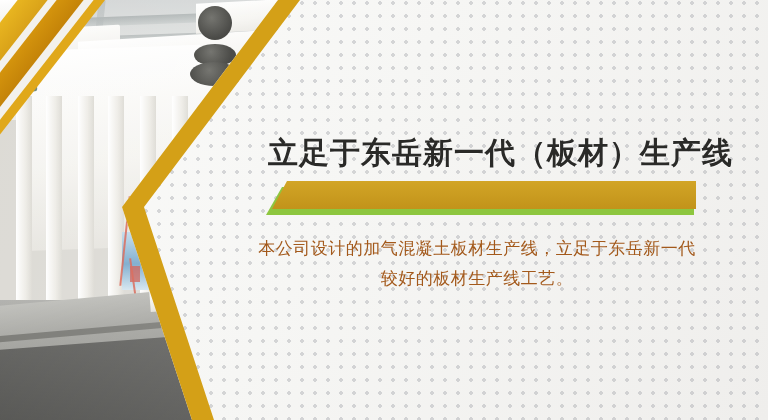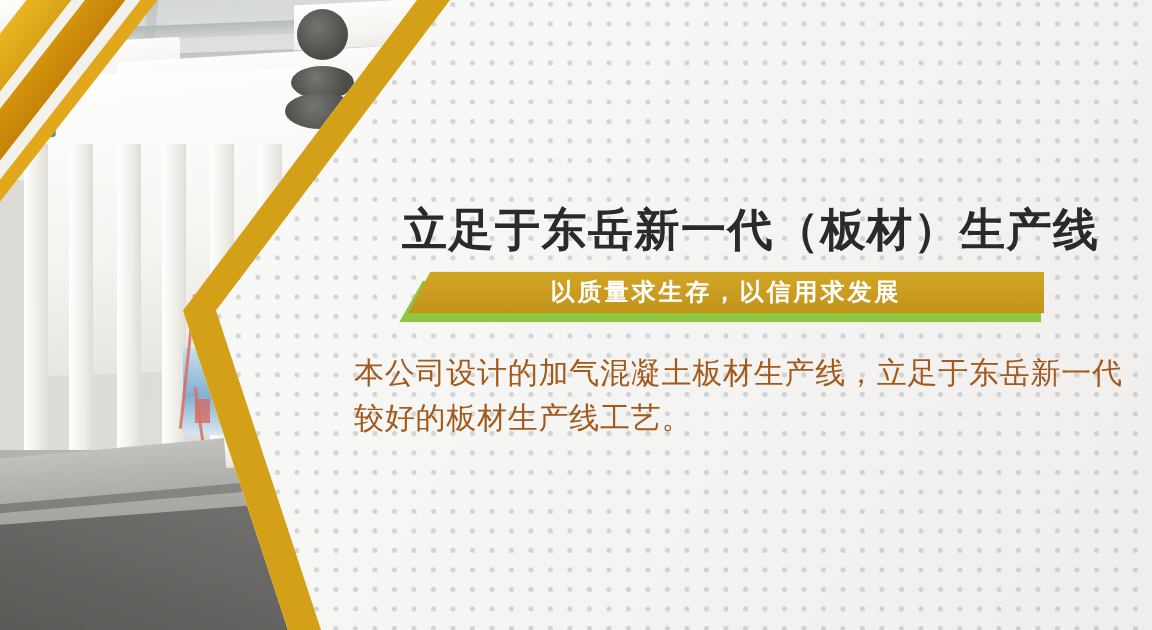--- a/index.html
+++ b/index.html
@@ -152,25 +152,25 @@
     clip-path:polygon(15px 0, 100% 0, 100% 100%, 0 100%);
   }
   .ribbon-text{
     position:absolute; left:6px; top:0; width:424px; height:28px;
     display:flex; align-items:center; justify-content:center;
     font-size:16px; font-weight:bold; color:#ffffff; letter-spacing:2px;
   }
 
   .body-text{
     position:absolute; left:8px; top:233px; width:482px;
-    font-size:20px; line-height:30px; color:#a3591b;
+    font-size:17px; line-height:30px; color:#a3591b;
     text-align:center; letter-spacing:.5px;
   }
   .body-text p{ white-space:nowrap; }
-  .body-text p.last{ text-align:left; }
+  .body-text p.last{ text-align:center; }
 </style>
 </head>
 <body>
 
 <div id="banner">
 
   <div class="photo">
     <div class="ph-ceiling"></div>
 
     <div class="beam b1"></div>
@@ -239,21 +239,20 @@
     <polygon points="318,0 340,0 186,210 256,420 234,420 164,210" fill="#c9951a" opacity="0.0"></polygon>
   </svg>
 
   <div class="content">
 
     <div class="title">立足于东岳新一代（板材）生产线</div>
 
     <div class="ribbon-wrap">
       <div class="ribbon-green"></div>
       <div class="ribbon-gold"></div>
-      <div class="ribbon-text">以质量求生存，以信用求发展</div>
     </div>
 
     <div class="body-text">
       <p>本公司设计的加气混凝土板材生产线，立足于东岳新一代</p>
       <p class="last">较好的板材生产线工艺。</p>
     </div>
 
   </div>
 </div>
 

